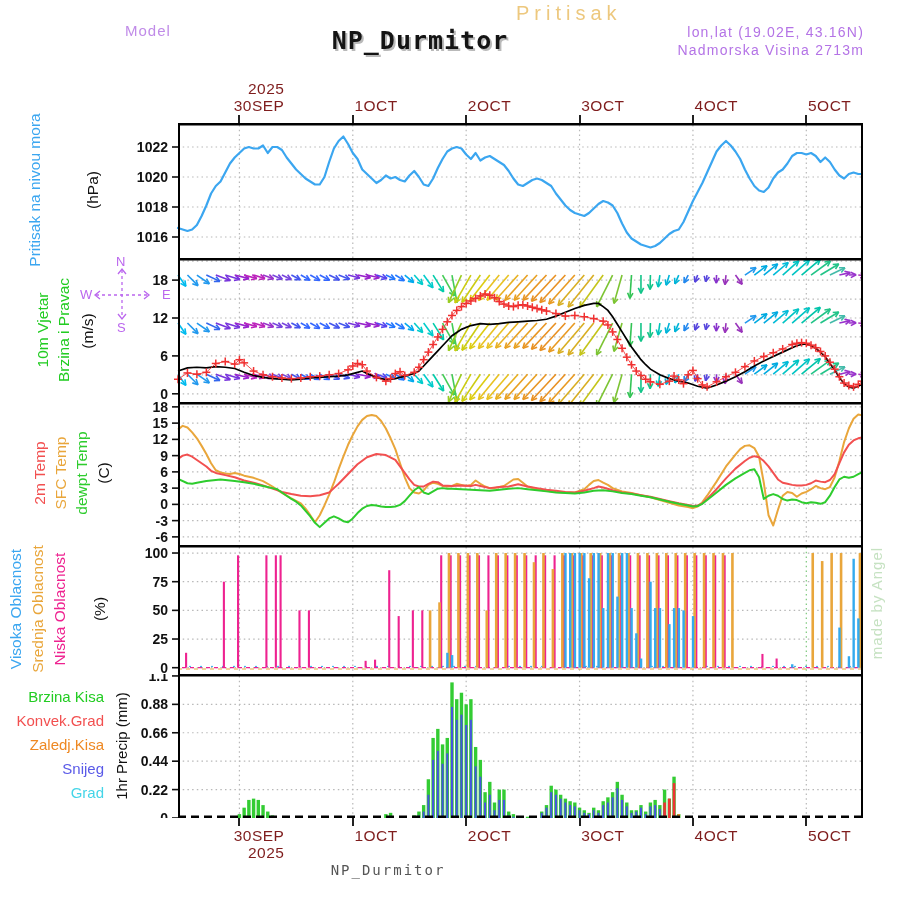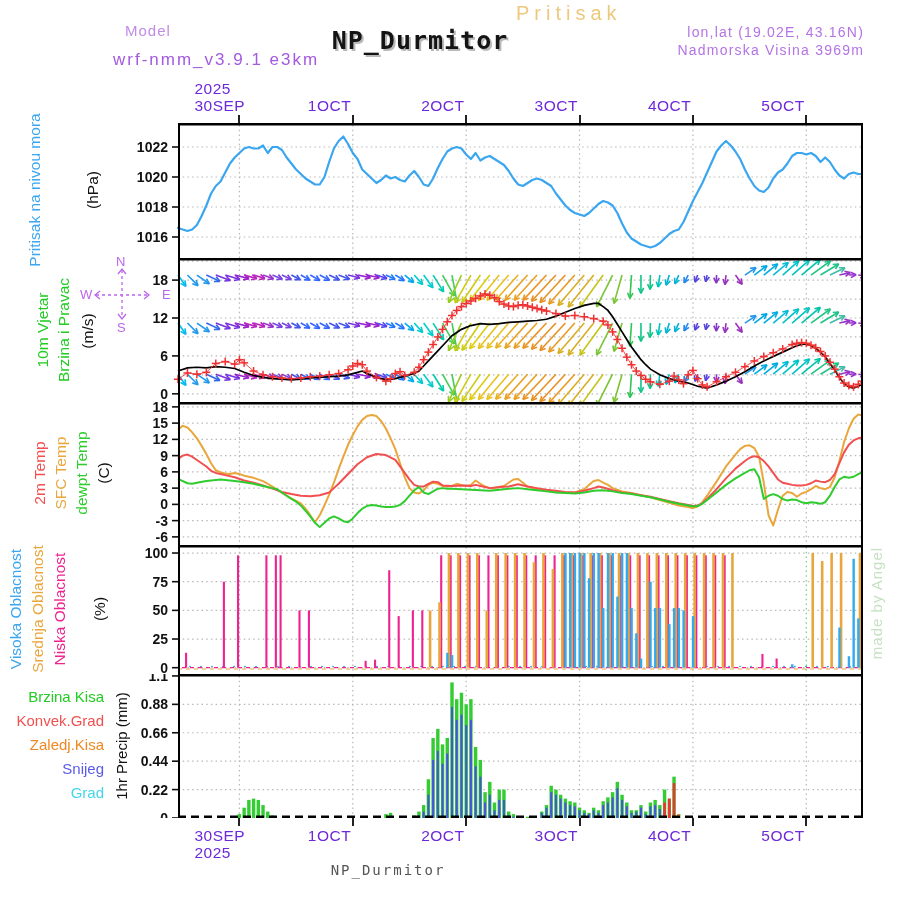--- a/index.html
+++ b/index.html
@@ -7,39 +7,38 @@
           font-family:"Liberation Sans",sans-serif;}
   .abs{position:absolute;}
   .vlabel{position:absolute;white-space:nowrap;transform:translate(-50%,-50%) rotate(-90deg);}
   .hdr-meteogram{left:516px;top:2px;font-size:20px;letter-spacing:5px;color:#EDC87E;}
   .hdr-model{left:113px;top:22px;font-size:15px;letter-spacing:1px;color:#C08BE8;margin-left:12px;}
   .hdr-modelname{left:113px;top:50px;font-size:17px;letter-spacing:2px;color:#A35AE0;}
   .hdr-title{left:420px;top:26px;transform:translateX(-50%);font-family:"DejaVu Sans Mono",monospace;
              font-weight:bold;font-size:25px;color:#141414;letter-spacing:1px;
              text-shadow:2px 2px 0 #b9b9b9;}
   .hdr-right{right:36px;font-size:14px;letter-spacing:1.2px;color:#B473E6;text-align:left;}
-  .datelabel{position:absolute;width:90px;text-align:left;font-size:15.5px;color:#6d28d9;letter-spacing:0.5px;}
+  .datelabel{position:absolute;width:90px;text-align:right;font-size:15.5px;color:#7f1d1d;letter-spacing:0.5px;}
   .daytick{position:absolute;width:2px;height:8px;background:#222;}
   .footer-station{left:388px;top:862px;transform:translateX(-50%);
     font-family:"DejaVu Sans Mono",monospace;font-size:14px;letter-spacing:2px;color:#555;}
   .watermark{left:876px;top:603px;font-size:15px;letter-spacing:1px;color:#C6E2C2;}
   svg{display:block;}
   svg text.tick{font-family:"Liberation Sans",sans-serif;font-size:14px;font-weight:600;fill:#111;}
   .plabel{position:absolute;white-space:nowrap;font-size:15px;}
 </style>
 </head>
 <body>
 <div id="screen">
 
 <div class="abs hdr-meteogram">Pritisak</div>
 <div class="abs hdr-model">Model</div>
-<div class="abs hdr-modelname">wrf-nmm_v3.9.1 e3km</div>
 <div class="abs hdr-title">NP_Durmitor</div>
 <div class="abs hdr-right" style="top:24px;">lon,lat (19.02E, 43.16N)</div>
-<div class="abs hdr-right" style="top:42px;">Nadmorska Visina 3969m</div>
+<div class="abs hdr-right" style="top:42px;">Nadmorska Visina 2713m</div>
 
 <div class="vlabel" style="left:35px;top:190px;color:#3BA6F0;font-size:15.5px;">Pritisak na nivou mora</div>
 <div class="vlabel" style="left:93px;top:190px;color:#111;font-size:15.5px;">(hPa)</div>
 
 <div class="vlabel" style="left:43px;top:330px;color:#22CC22;font-size:15.5px;">10m Vjetar</div>
 <div class="vlabel" style="left:64px;top:330px;color:#22CC22;font-size:15.5px;">Brzina i Pravac</div>
 <div class="vlabel" style="left:88px;top:331px;color:#111;font-size:15.5px;">(m/s)</div>
 
 <div class="abs" style="left:88px;top:258px;">
   <svg width="90" height="78">

